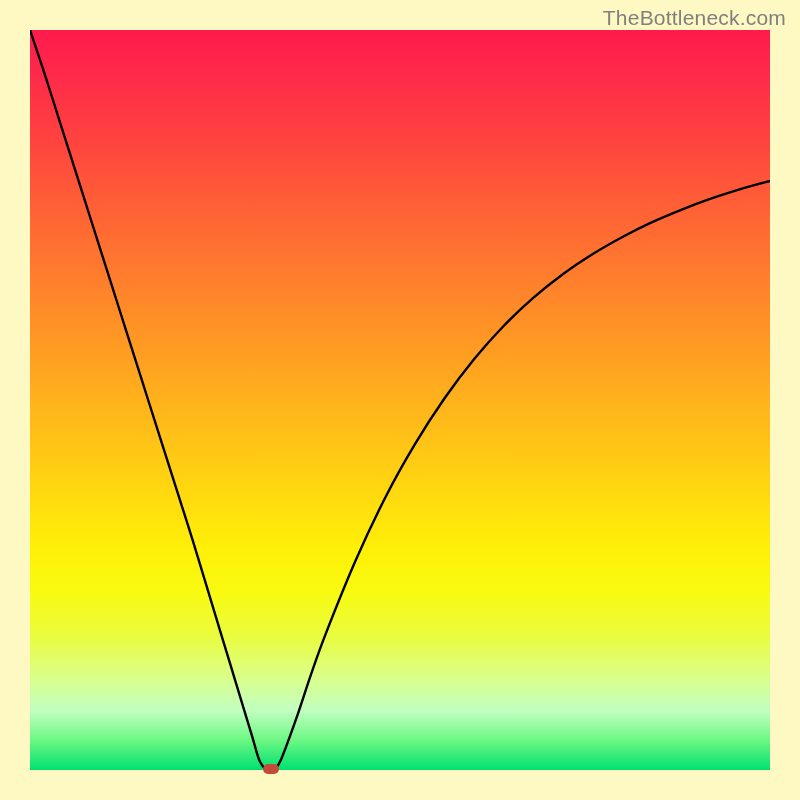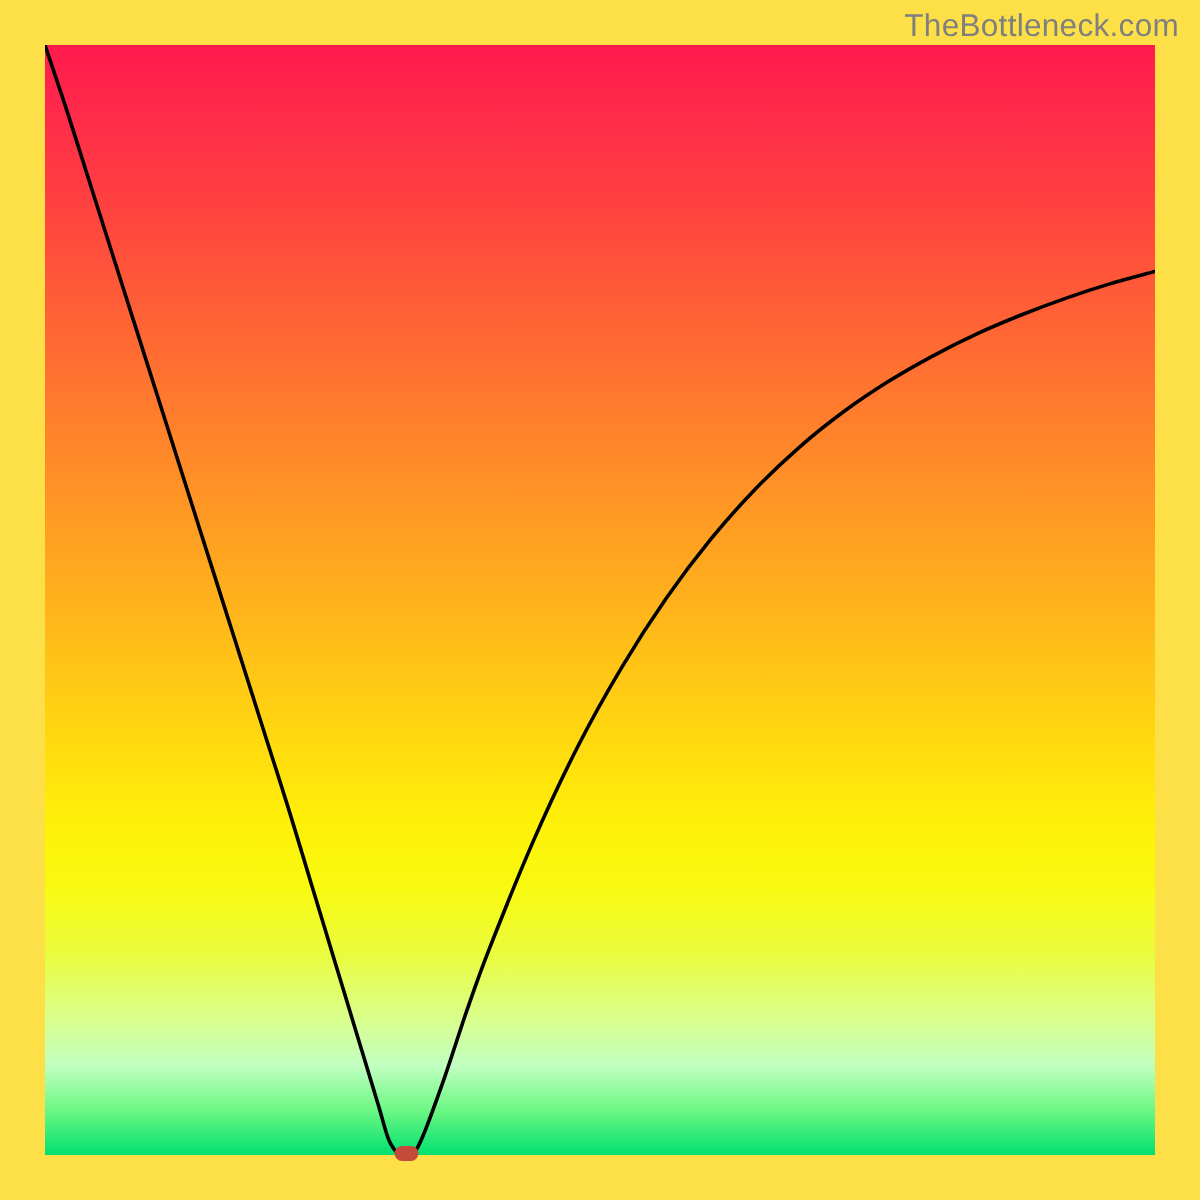--- a/index.html
+++ b/index.html
@@ -1,21 +1,21 @@
 <!DOCTYPE html>
 <html><head>
 <meta charset="utf-8">
 <style>
   * { margin: 0; padding: 0; box-sizing: border-box; }
   html, body { width: 800px; height: 800px; overflow: hidden; background: #000; }
   .frame {
     position: absolute;
     left: 0; top: 0;
     width: 800px; height: 800px;
-    background: #fde047;
+    background: #fef9c3;
   }
   .plot {
     position: absolute;
     left: 30px; top: 30px;
     width: 740px; height: 740px;
     background: linear-gradient(to bottom,
       #ff1a4d 0%,
       #ff2a4a 6%,
       #ff4040 14%,
       #ff5a38 22%,

